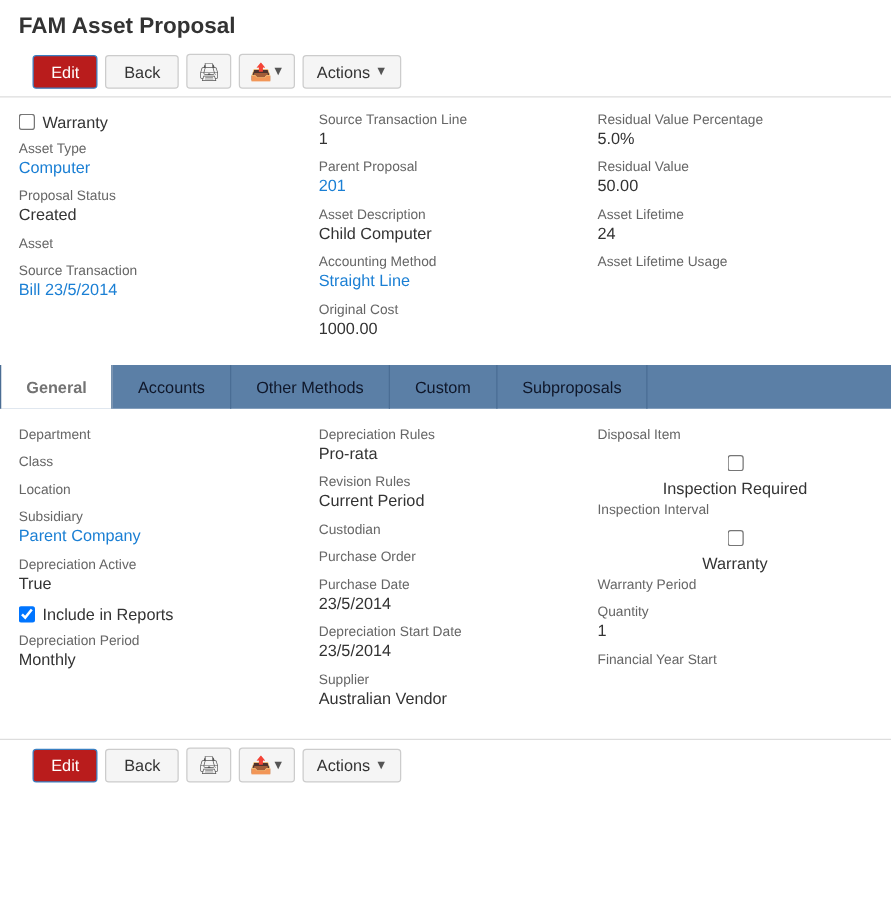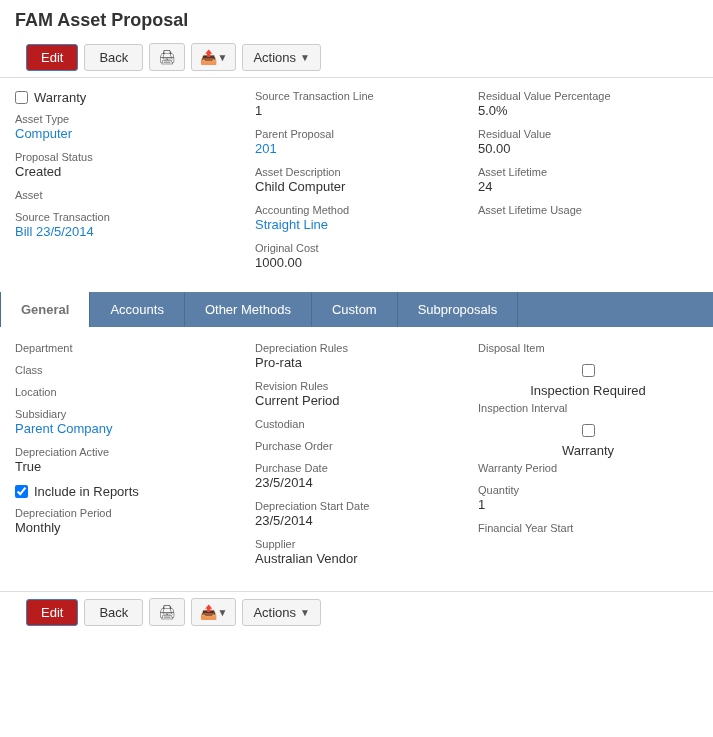--- a/index.html
+++ b/index.html
@@ -22,21 +22,21 @@
     .col-right { width: 220px; flex-shrink: 0; }
 
     .field { margin-bottom: 10px; }
     .field-label { font-size: 11px; color: #666; margin-bottom: 1px; }
     .field-value { font-size: 13px; color: #333; }
     .field-value.link { color: #1a7fd4; cursor: pointer; }
     .checkbox-row { display: flex; align-items: center; gap: 6px; margin-bottom: 8px; }
     .checkbox-row input[type="checkbox"] { margin: 0; }
 
     .tabs-bar { background: #5b7fa6; display: flex; align-items: stretch; }
-    .tab { padding: 10px 20px; color: #ffffff; cursor: pointer; font-size: 13px; border-right: 1px solid #4a6d94; }
+    .tab { padding: 10px 20px; color: #0f172a; cursor: pointer; font-size: 13px; border-right: 1px solid #4a6d94; }
     .tab:first-child { border-left: 1px solid #4a6d94; }
     .tab.active { background: #fff; color: #737373; font-weight: bold; }
 
     .general-section { padding: 15px; display: flex; gap: 0; }
     .gen-col-left { width: 240px; flex-shrink: 0; }
     .gen-col-mid { flex: 1; }
     .gen-col-right { width: 220px; flex-shrink: 0; }
 
     .checkbox-field { display: flex; align-items: center; gap: 6px; margin-bottom: 4px; flex-direction: column; }
     .checkbox-field input[type="checkbox"] { margin: 0; }

